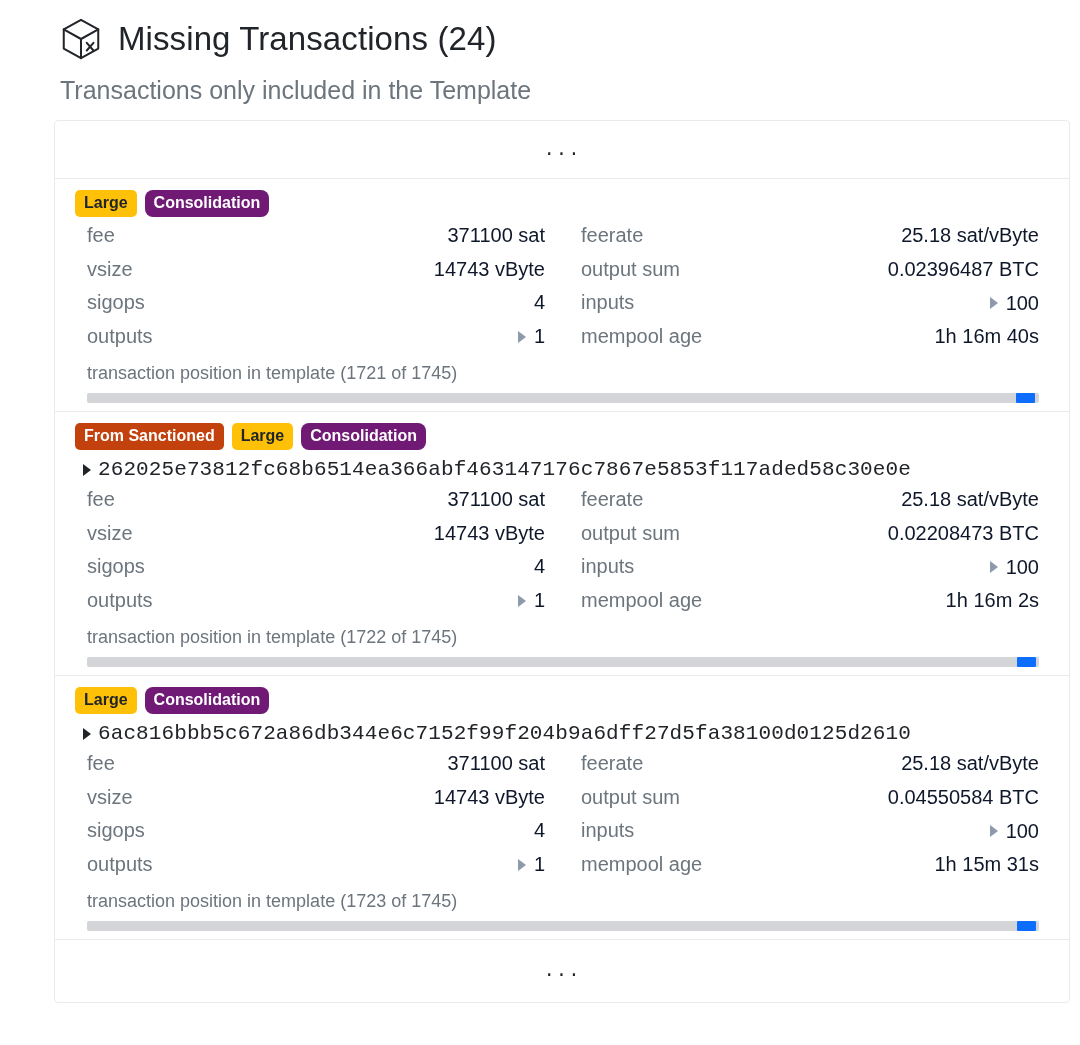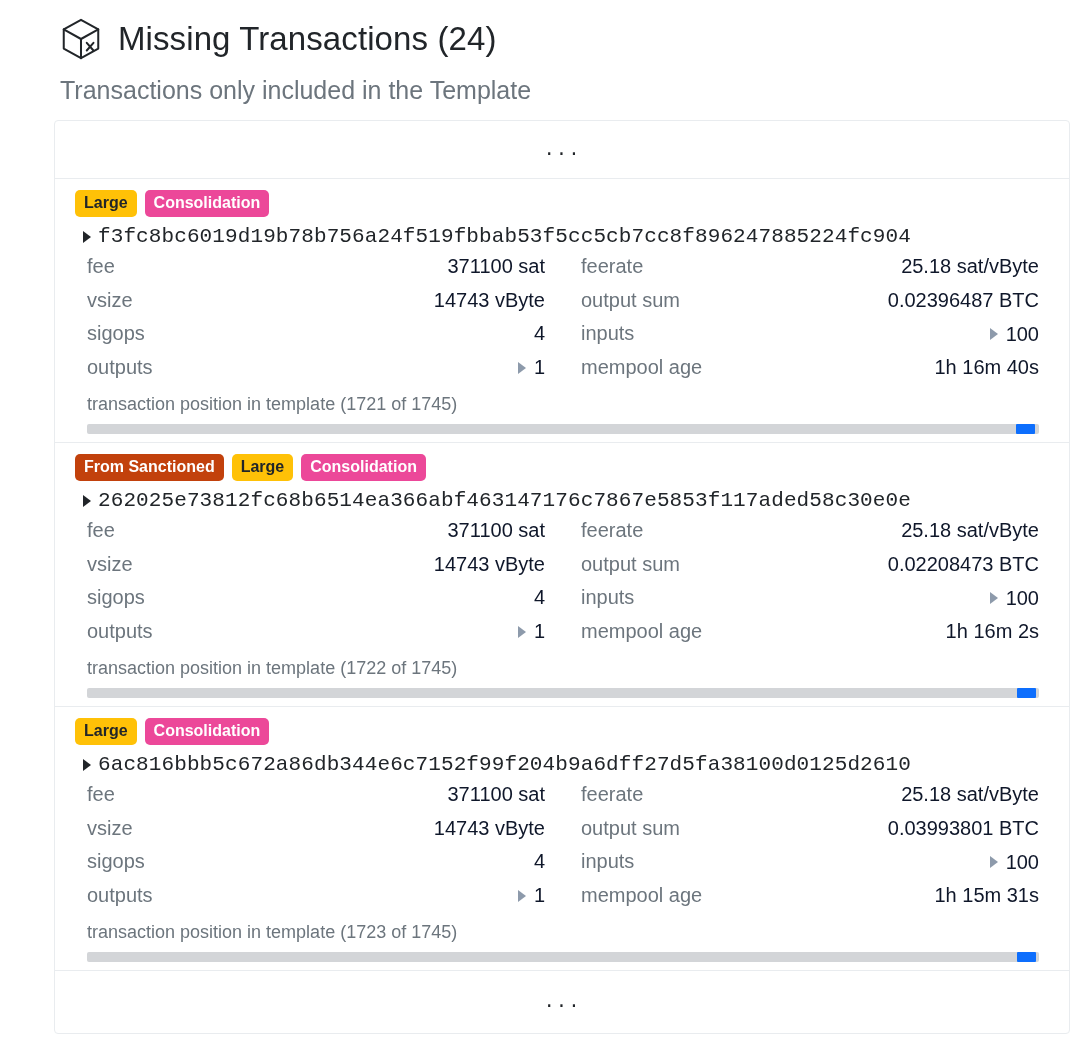--- a/index.html
+++ b/index.html
@@ -87,21 +87,21 @@
     display: inline-block;
     border-radius: 5px;
     padding: 4px 9px 5px 9px;
     font-size: 16px;
     line-height: 18px;
     font-weight: 700;
     white-space: nowrap;
   }
   .badge.sanctioned { background: #c2410c; color: #ffffff; }
   .badge.large      { background: #ffc107; color: #212529; }
-  .badge.consolidation { background: #ec4899; color: #ffffff; }
+  .badge.consolidation { background: #701a75; color: #ffffff; border-radius: 8px; }
 
   .txid-line {
     display: flex;
     align-items: center;
     gap: 7px;
     margin: 2px 0 6px 8px;
   }
   .caret {
     display: inline-block;
     width: 0; height: 0;
@@ -201,24 +201,20 @@
   <div class="card">
 
     <div class="ellipsis-row top">...</div>
 
     <div id="tx-list">
   <div class="tx">
     <div class="badges">
             <span class="badge large">Large</span>
             <span class="badge consolidation">Consolidation</span>
           </div>
-    <div class="txid-line">
-      <span class="caret"></span>
-      <span class="txid">f3fc8bc6019d19b78b756a24f519fbbab53f5cc5cb7cc8f896247885224fc904</span>
-    </div>
     <div class="stats">
       <div class="stat-col">
         <div class="stat-row">
           <span class="stat-key">fee</span>
           <span class="stat-val">371100 sat</span>
         </div>
         <div class="stat-row">
           <span class="stat-key">vsize</span>
           <span class="stat-val">14743 vByte</span>
         </div>
@@ -353,21 +349,21 @@
           </span>
         </div>
       </div>
       <div class="stat-col">
         <div class="stat-row">
           <span class="stat-key">feerate</span>
           <span class="stat-val">25.18 sat/vByte</span>
         </div>
         <div class="stat-row">
           <span class="stat-key">output sum</span>
-          <span class="stat-val">0.03993801 BTC</span>
+          <span class="stat-val">0.04550584 BTC</span>
         </div>
         <div class="stat-row">
           <span class="stat-key">inputs</span>
           <span class="stat-val">
             <span class="mini-caret"></span>
             <span>100</span>
           </span>
         </div>
         <div class="stat-row">
           <span class="stat-key">mempool age</span>

